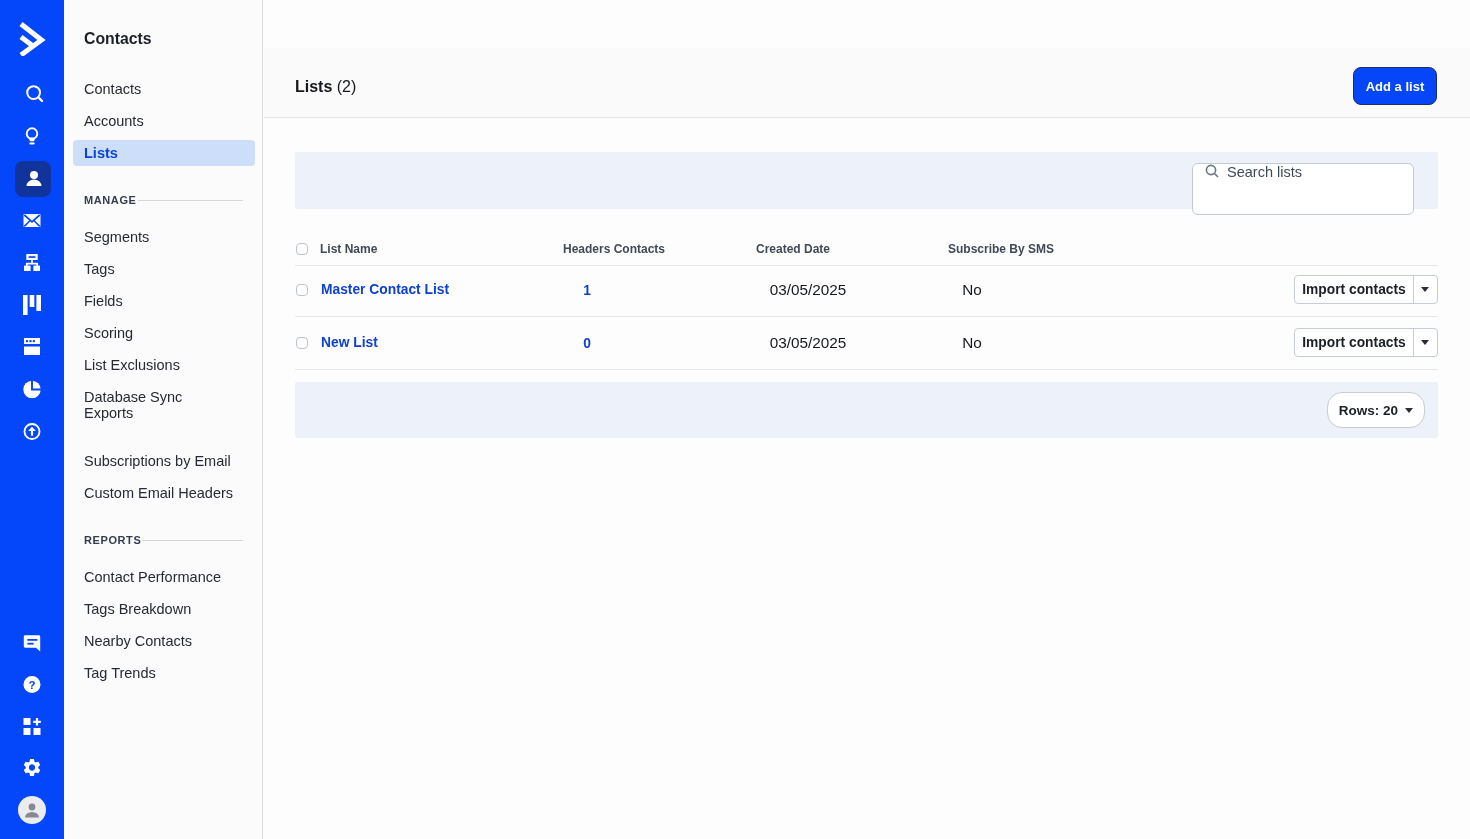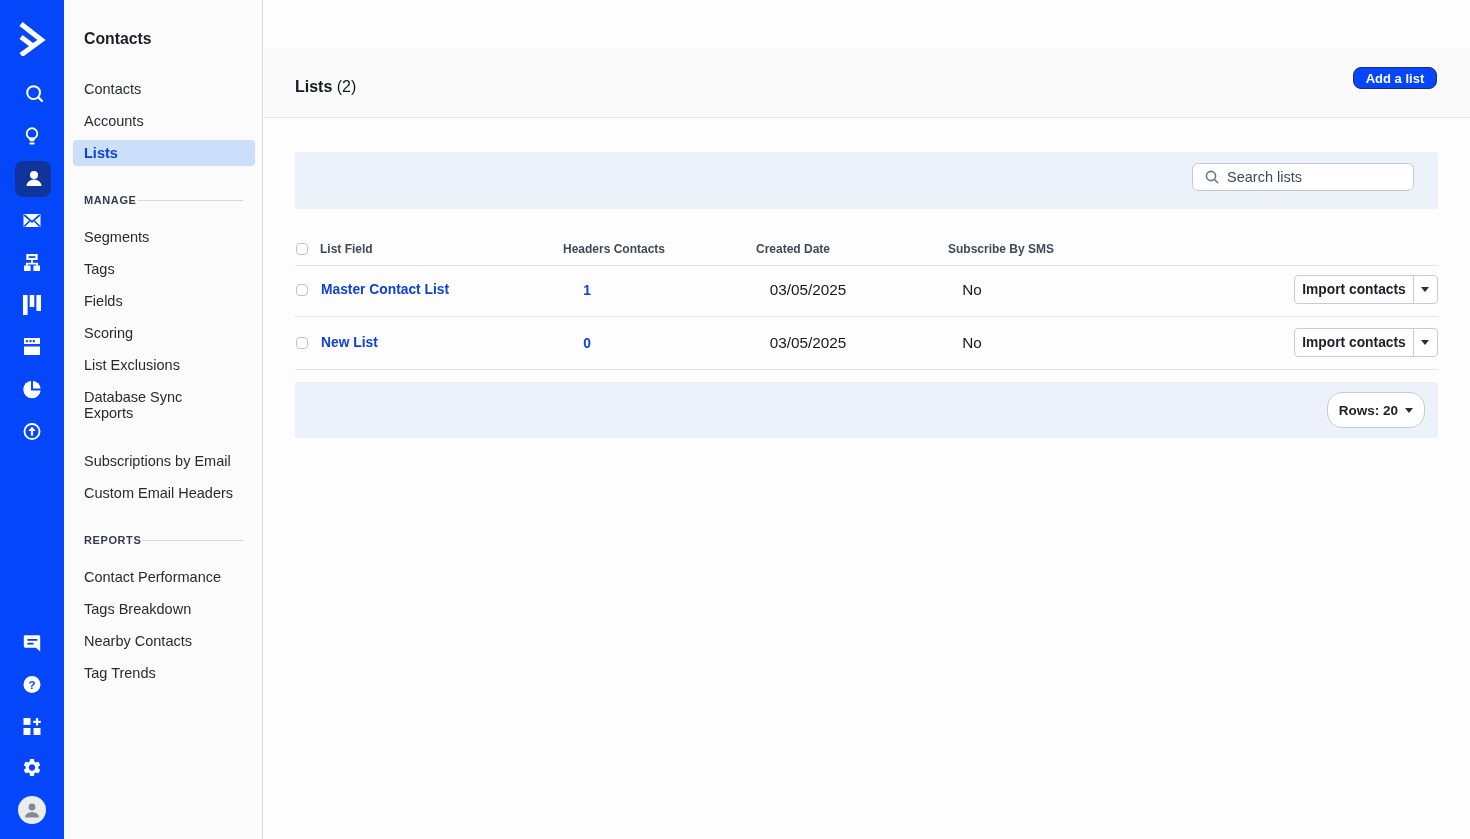--- a/index.html
+++ b/index.html
@@ -16,27 +16,27 @@
   .pill { position:absolute; left:9px; top:140px; width:182px; height:26px;
     background:#cddefb; border-radius:4px; }
   .pill span { position:absolute; left:11px; top:5px; font-size:14.5px; font-weight:bold; color:#0a43d6; }
   .slabel { position:absolute; left:20px; font-size:11px; font-weight:bold; letter-spacing:0.6px;
     color:#333c4d; }
   .sline { position:absolute; height:1px; background:#d4d7db; left:74px; width:105px; }
   #main { position:absolute; left:264px; top:0; width:1206px; height:839px; background:#fdfdfd;margin-top:48px; }
   #mhead { position:absolute; left:0; top:0; width:1206px; height:70px; background:#fafafa;
     border-bottom:1px solid #e4e6e9; }
   #mhead .title { position:absolute; left:31px; top:30px; font-size:16px; color:#15181c; }
-  #addbtn { position:absolute; left:1089px; top:19px; width:84px; height:22px; background:#0546f8;
+  #addbtn { position:absolute; left:1089px; top:19px; width:84px; height:38px; background:#0546f8;
     border:1px solid #1c2f66; border-radius:8px; color:#fff; font-size:13px; font-weight:bold;
     display:flex; align-items:center; justify-content:center; }
   .panel { position:absolute; left:31px; width:1143px; background:#edf1f9; border-radius:2px; }
   #searchpanel { top:104px; height:57px; }
-  #searchbox { position:absolute; right:24px; top:11px; width:222px; height:28px; background:#fff;
-    border:1px solid #c3cad3; border-radius:6px; display:flex; align-items:center; }
+  #searchbox { position:absolute; right:24px; top:11px; width:222px; height:52px; background:#fff;
+    border:1px solid #c3cad3; border-radius:6px; display:flex; align-items:flex-start; }
   #searchbox .ph { color:#3f4a59; font-size:14.5px; margin-left:8px; }
   #footpanel { top:334px; height:56px; }
   #rowsbtn { position:absolute; right:13px; top:10px; width:98px; height:36px; background:#fff;
     border:1px solid #c6ccd4; border-radius:15px; display:flex; align-items:center; justify-content:center;
     font-size:13.5px; font-weight:bold; color:#1b2026; }
   .caret { display:inline-block; width:0; height:0; border-left:4.2px solid transparent;
     border-right:4.2px solid transparent; border-top:5px solid #2a2f37; margin-left:7px; }
   .cbx { position:absolute; left:32px; width:12px; height:12px; border:1px solid #bcc2cb;
     border-radius:4px; background:#fff; }
   .hrow { position:absolute; font-size:12px; font-weight:bold; color:#414957; white-space:nowrap; }
@@ -165,21 +165,21 @@
     <div id="searchbox">
       <svg style="margin-left:12px" width="14" height="14" viewBox="0 0 14 14">
         <circle cx="6" cy="6" r="4.6" fill="none" stroke="#6b7684" stroke-width="1.6"></circle>
         <line x1="9.5" y1="9.5" x2="13" y2="13" stroke="#6b7684" stroke-width="1.6"></line>
       </svg>
       <span class="ph">Search lists</span>
     </div>
   </div>
 
   <div class="cbx" style="top:195px"></div>
-  <div class="hrow" style="left:56px; top:194px">List Field</div>
+  <div class="hrow" style="left:56px; top:194px">List Name</div>
   <div class="hrow" style="left:250px; top:194px; width:200px; text-align:center">Headers Contacts</div>
   <div class="hrow" style="left:429px; top:194px; width:200px; text-align:center">Created Date</div>
   <div class="hrow" style="left:637px; top:194px; width:200px; text-align:center">Subscribe By SMS</div>
   <div class="divline" style="top:217px"></div>
 
   <div class="cbx" style="top:236px"></div>
   <div class="link" style="left:57px; top:234px">Master Contact List</div>
   <div class="link" style="left:223px; top:235px; width:200px; text-align:center">1</div>
   <div class="cell" style="left:444px; top:233px; width:200px; text-align:center">03/05/2025</div>
   <div class="cell" style="left:608px; top:233px; width:200px; text-align:center">No</div>

